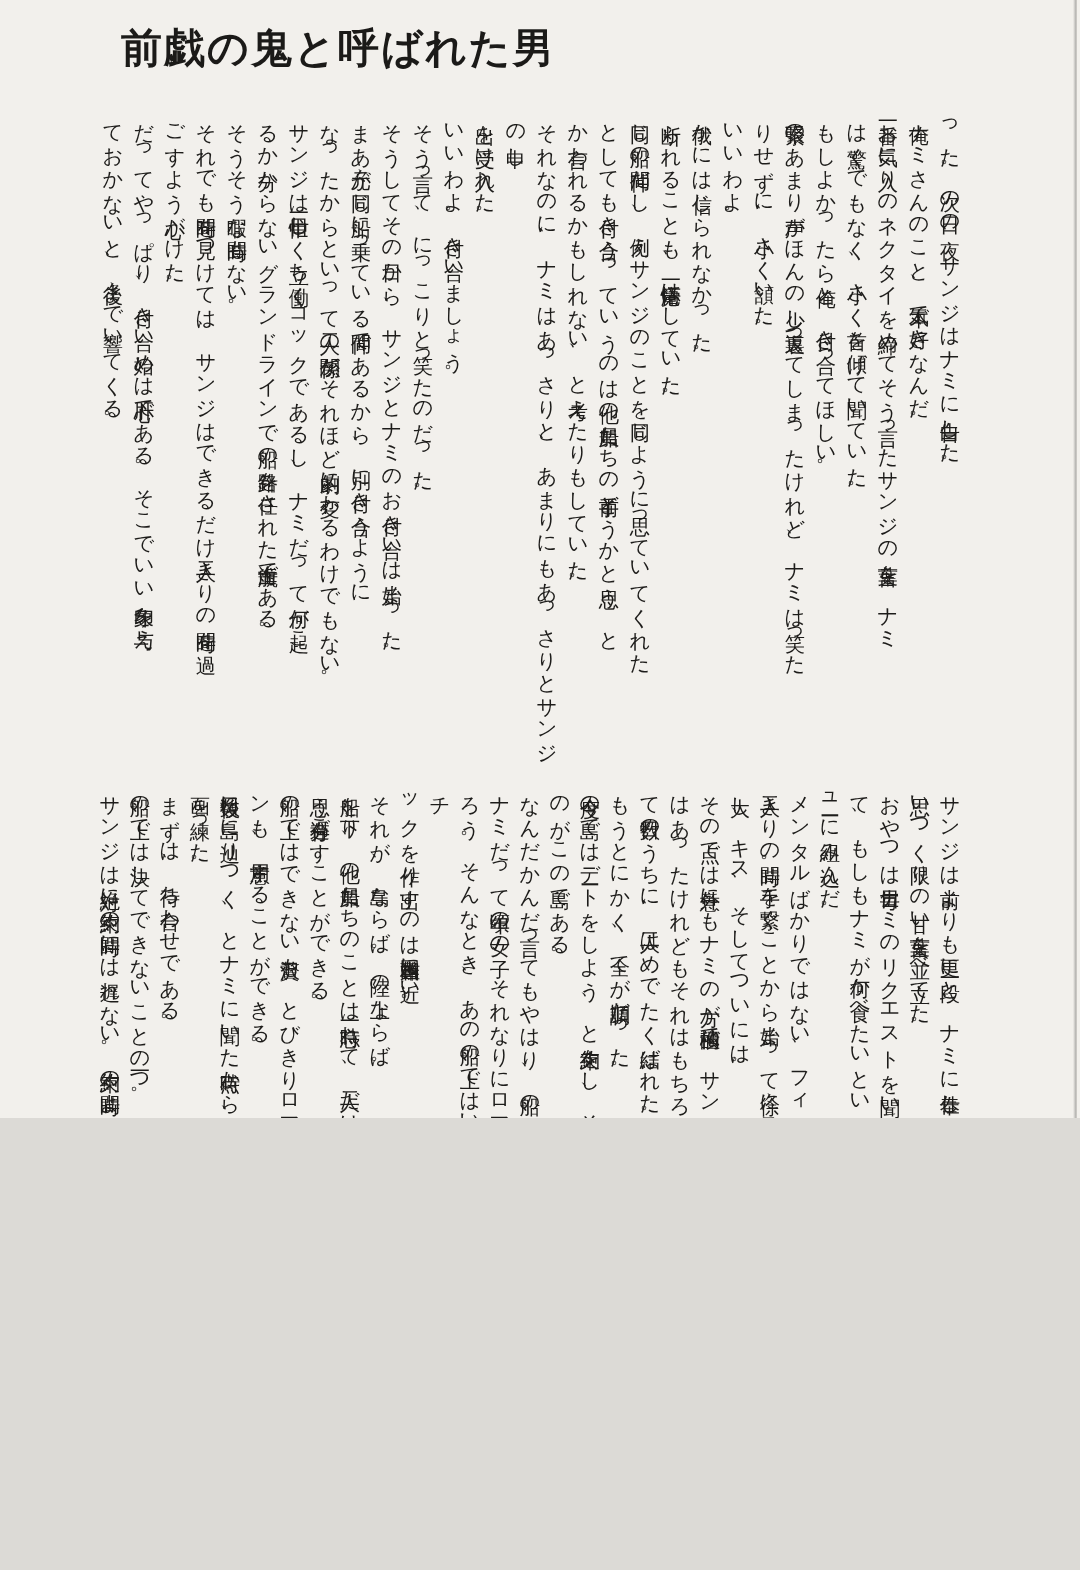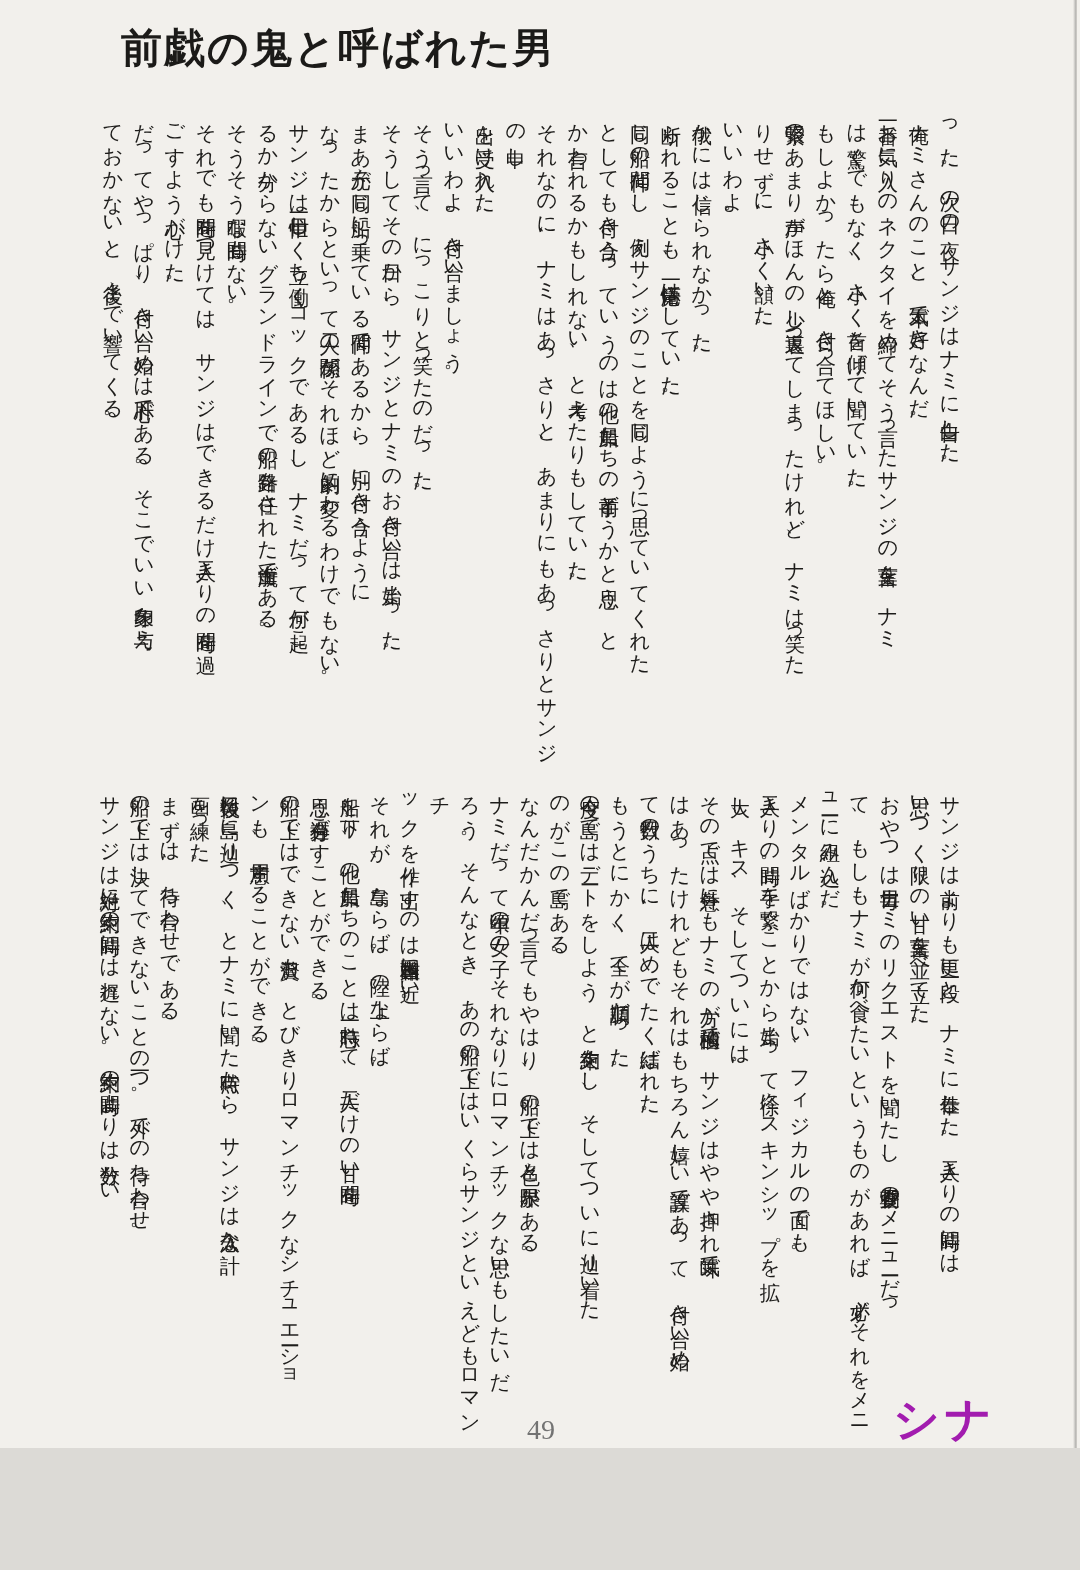--- a/index.html
+++ b/index.html
@@ -3,21 +3,21 @@
 <meta charset="utf-8">
 <style>
   html, body {
     margin: 0;
     padding: 0;
     background: #dcdad6;
   }
   .page {
     position: relative;
     width: 1080px;
-    height: 1448px;
+    height: 1118px;
     background: #f2f0ec;
     overflow: hidden;
     color: #1d1c1a;
   }
   .title {
     position: absolute;
     left: 121px;
     top: 26px;
     margin: 0;
     font-family: "Liberation Sans", "DejaVu Sans", sans-serif;

